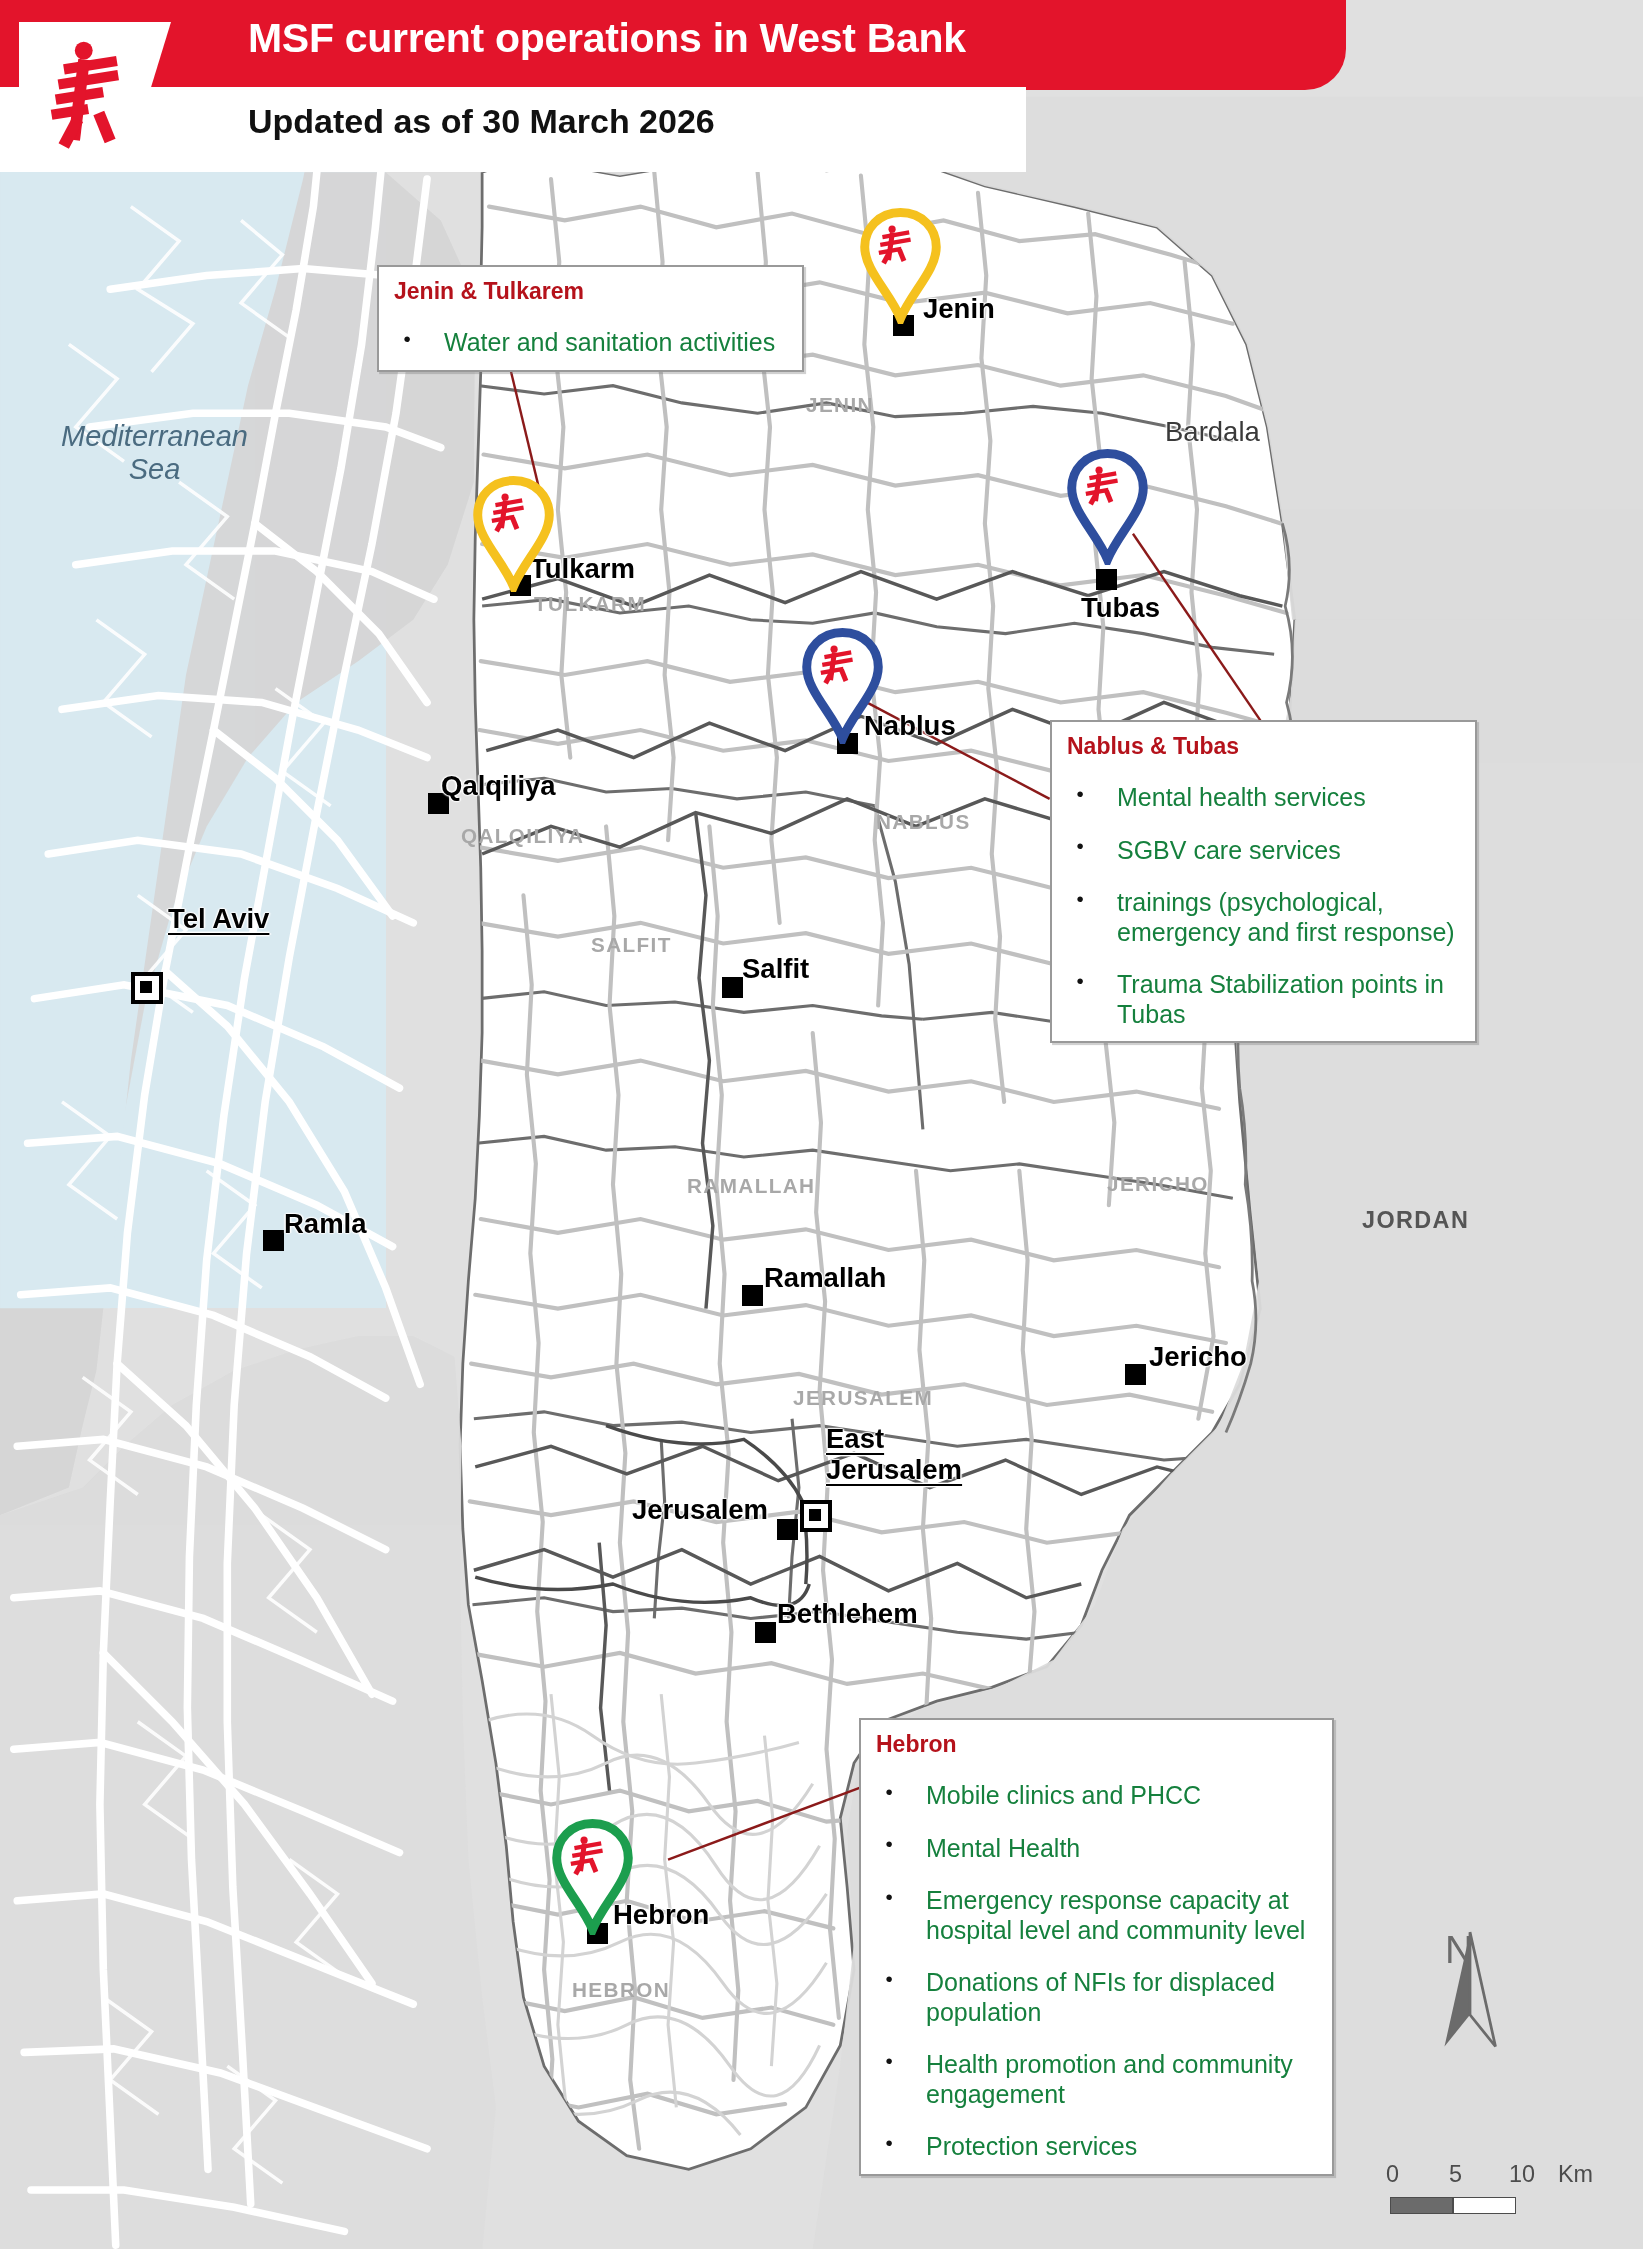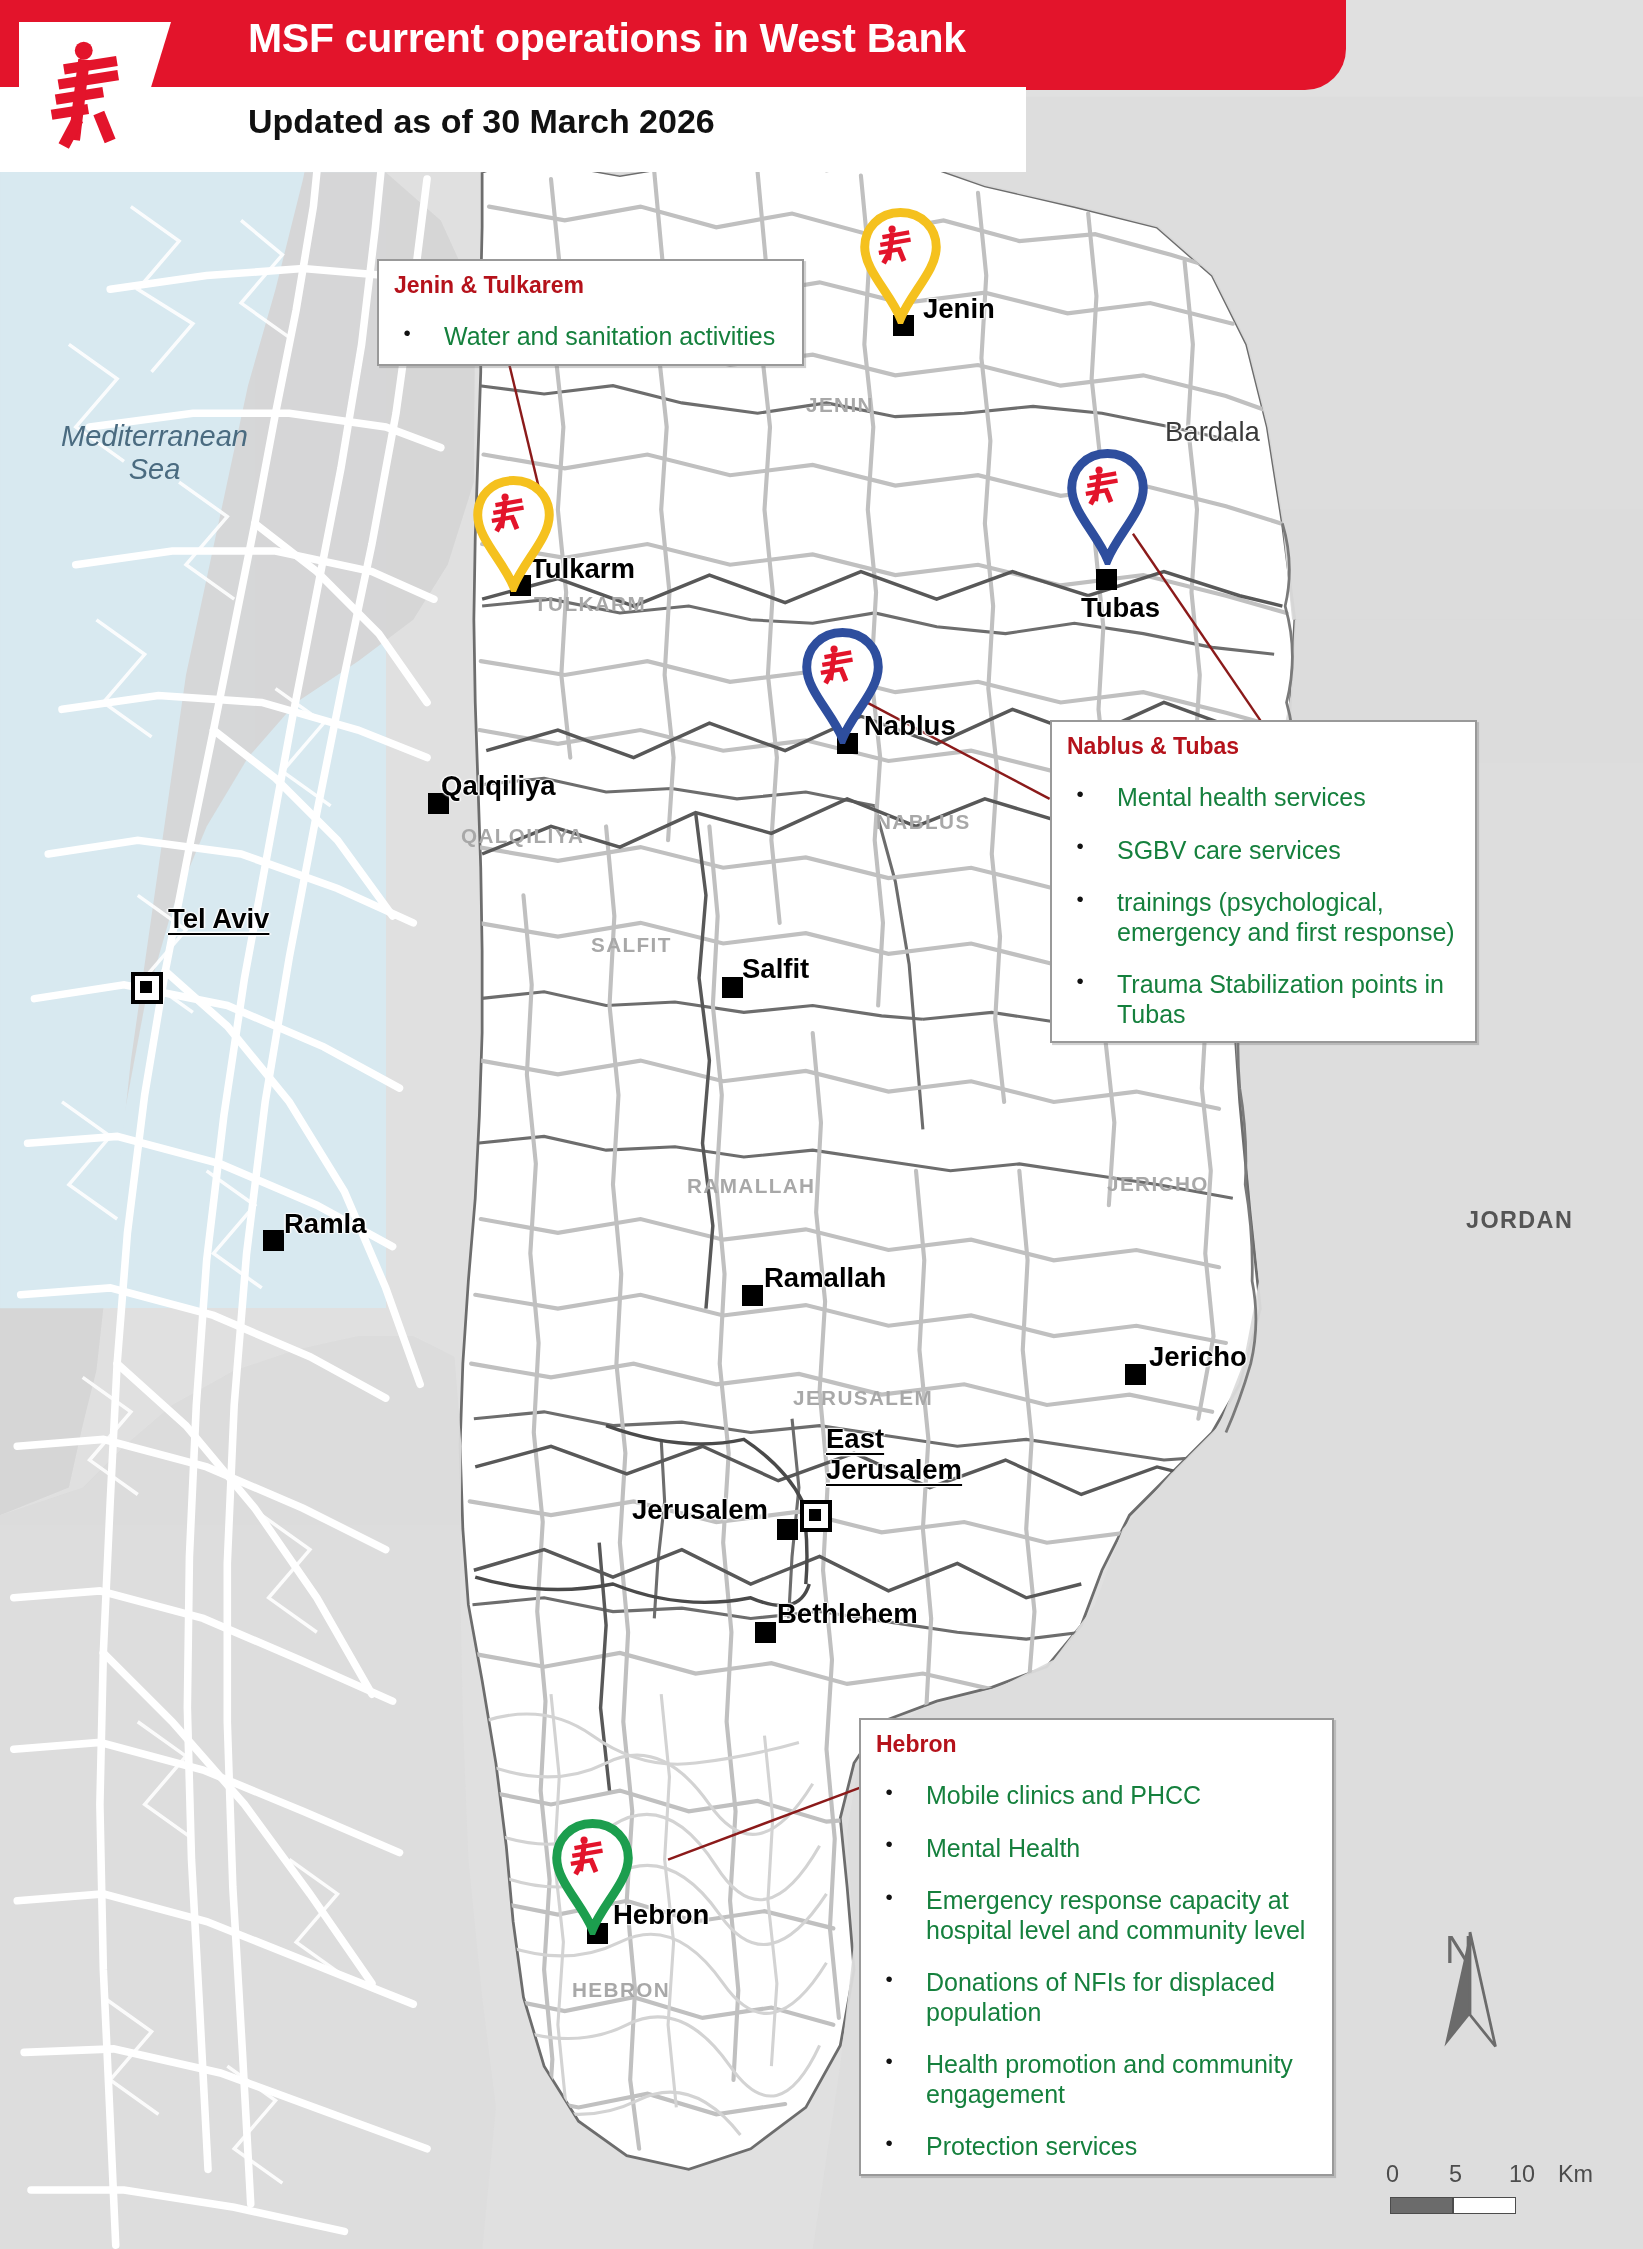--- a/index.html
+++ b/index.html
@@ -70,21 +70,21 @@
     line-height: 1.18;
     padding-left: 50px;
     margin-top: 23px;
   }
   .callout li::before {
     content: "\2022";
     position: absolute; left: 9.6px; top: -1.4px;
     font-size: 20.7px; color: #111;
   }
 
-  #callout-jenin { left: 377px; top: 259px; width: 427px; }
+  #callout-jenin { left: 377px; top: 265px; width: 427px; }
   #callout-nablus { left: 1050px; top: 720px; width: 427px; }
   #callout-hebron { left: 859px; top: 1718px; width: 475px; }
 
   
   .leaders { position: absolute; inset: 0; z-index: 25; pointer-events: none; }
 
   
   .pin { position: absolute; z-index: 28; }
 
   
@@ -497,21 +497,21 @@
   <div class="district-label" style="left:806px; top:393px;">JENIN</div>
   <div class="district-label" style="left:534px;  top:592px;">TULKARM</div>
   <div class="district-label" style="left:876px; top:810px;">NABLUS</div>
   <div class="district-label" style="left:461px;  top:824px;">QALQILIYA</div>
   <div class="district-label" style="left:591px;  top:933px;">SALFIT</div>
   <div class="district-label" style="left:687px;  top:1174px;">RAMALLAH</div>
   <div class="district-label" style="left:1107px; top:1172px;">JERICHO</div>
   <div class="district-label" style="left:793px; top:1386px;">JERUSALEM</div>
   <div class="district-label" style="left:572px;  top:1978px;">HEBRON</div>
 
-  <div class="country-label" style="left:1466px; top:1207px;">JORDAN</div>
+  <div class="country-label" style="left:1362px; top:1207px;">JORDAN</div>
 
   <div class="sea-label" style="left:41px; top:420px; width:227px;">
     <span>Mediterranean</span><br>
     <span>Sea</span>
   </div>
 
   <div class="callout" id="callout-jenin">
     <div class="callout-title">Jenin &amp; Tulkarem</div>
     <ul>
       <li>Water and sanitation activities</li>

